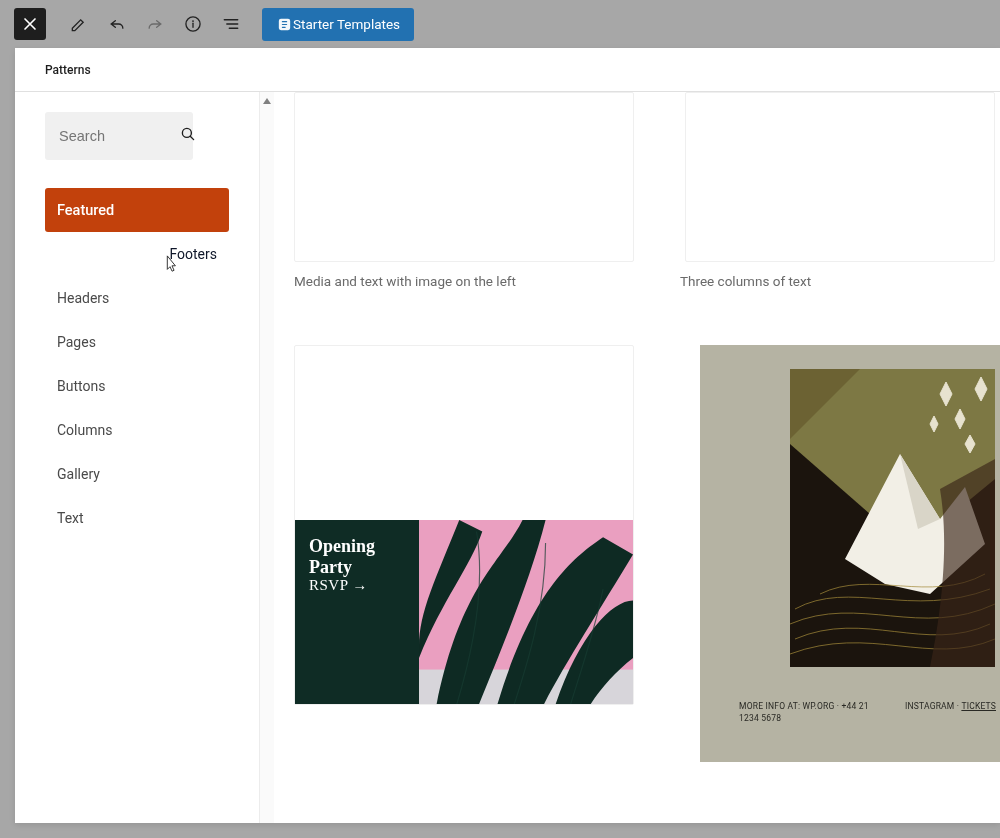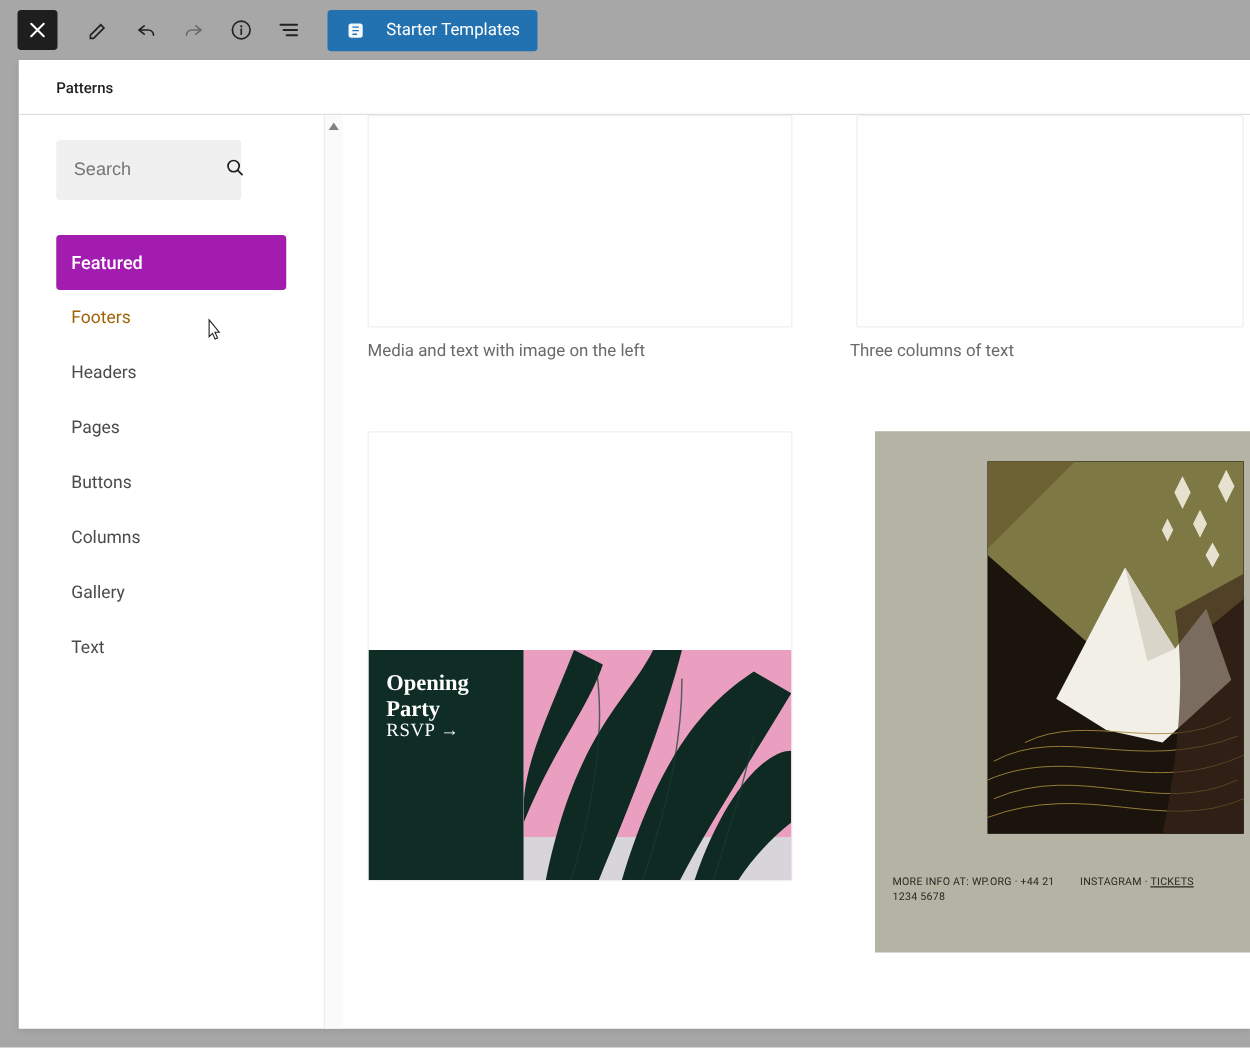--- a/index.html
+++ b/index.html
@@ -15,21 +15,21 @@
     gap: 4px;
   }
   .tbtn {
     width: 34px; height: 34px; display: flex; align-items: center; justify-content: center;
     border-radius: 3px; color: #3c3c3c; cursor: pointer;
   }
   .tbtn.close { background: #1e1e1e; color: #fff; width: 32px; height: 32px; margin-right: 12px; }
   .tbtn svg { width: 20px; height: 20px; }
   .starter-btn {
     background: #2271b1; color: #fff; height: 33px; padding: 12px 14px; border-radius: 3px;
-    display: flex; align-items: center; gap: 16px; font-size: 13.5px; margin-left: 10px;
+    display: flex; align-items: center; gap: 0; font-size: 13.5px; margin-left: 10px;
     cursor: pointer;
   }
   .starter-btn svg { width: 17px; height: 17px; }
 
   
   .panel {
     position: absolute; top: 48px; left: 15px; right: 0; bottom: 15px;
     background: #fff; box-shadow: 0 2px 6px rgba(0,0,0,.1);
     display: flex; flex-direction: column;
   }
@@ -55,22 +55,22 @@
   .search-wrap input {
     background: transparent; border: none; outline: none; font-size: 14.5px; color: #555; width: 120px;
   }
   .search-wrap .sicon { color: #1e1e1e; }
   .search-wrap .sicon svg { width: 18px; height: 18px; }
 
   .cat-item {
     width: 184px; height: 44px; display: flex; align-items: center;
     padding: 0 12px; font-size: 14px; border-radius: 3px; cursor: pointer; color: #4a4a4a;
   }
-  .cat-item.active { background: #a21caf; color: #fff; font-weight: 500; font-size: 14.5px; }
-  .cat-item.hover { color: #a16207; }
+  .cat-item.active { background: #c2410c; color: #fff; font-weight: 500; font-size: 14.5px; }
+  .cat-item.hover { color: #0f172a; justify-content: flex-end; }
 
   .cursor {
     position: absolute; left: 146px; top: 162px; pointer-events: none;
   }
   .cursor svg { width: 18px; height: 20px; }
 
   
   .scroll-hint {
     width: 14px; flex-shrink: 0; background: #fafafa; position: relative;
   }
@@ -112,22 +112,22 @@
   
   .pattern-art { width: 310px; }
   .art-frame { width: 310px; height: 417px; background: #b5b3a3; position: relative; }
   .art-img {
     position: absolute; left: 90px; top: 24px; width: 205px; height: 298px; background: #18120d;
     overflow: hidden;
   }
   .art-img svg { width: 100%; height: 100%; display: block; }
   .art-footer {
     position: absolute; left: 14px; right: 14px; bottom: 38px;
-    display: flex; justify-content: flex-start; align-items: flex-start;
-    font-size: 8.5px; letter-spacing: .2px; color: #292924;
+    display: flex; justify-content: flex-end; align-items: flex-start;
+    font-size: 8.5px; letter-spacing: .2px; color: #292924; gap: 16px;
   }
   .art-footer .fl { max-width: 150px; line-height: 1.35; }
   .art-footer .fr a { text-decoration: underline; color: #292924; }
 </style>
 </head>
 <body>
 
 <div class="toolbar">
   <div class="tbtn close">
     <svg viewBox="0 0 24 24">

